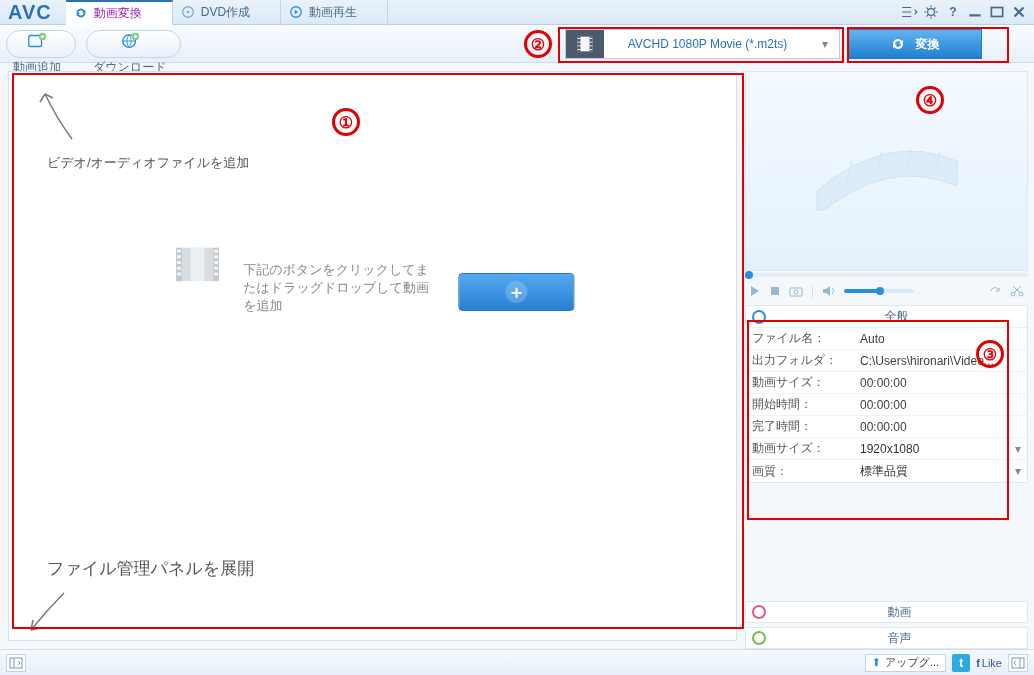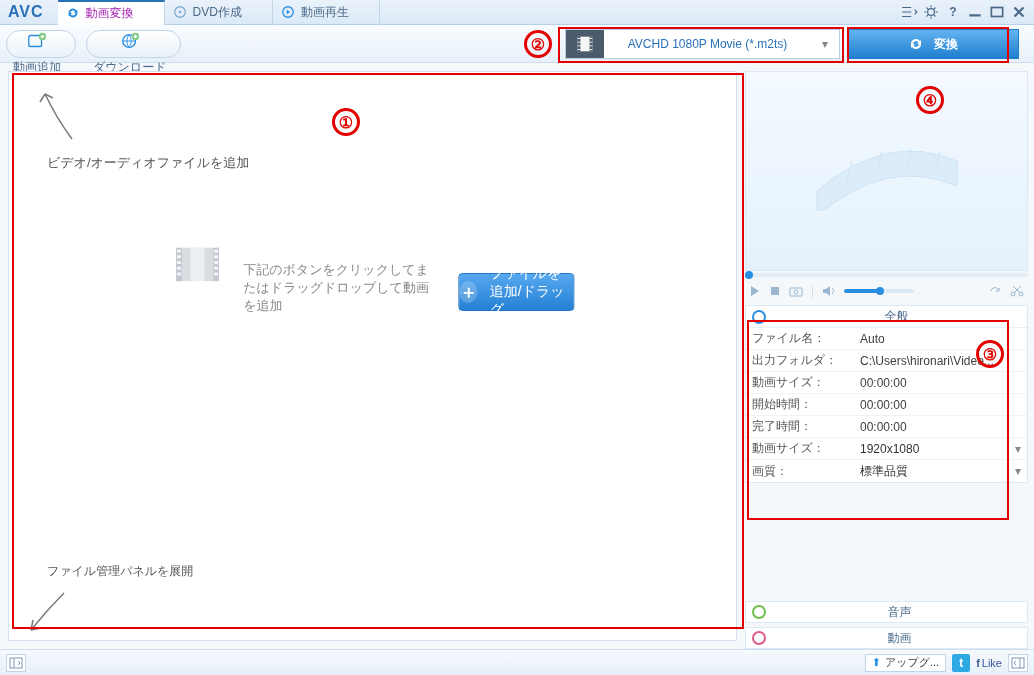--- a/index.html
+++ b/index.html
@@ -1,49 +1,49 @@
 <!DOCTYPE html>
 <html><head>
 <meta charset="utf-8">
 <style>
 * { box-sizing: border-box; margin: 0; padding: 0; font-family: "Meiryo", "Hiragino Sans", Arial, sans-serif; }
 body { width: 1034px; height: 675px; background: #f5f8fb; overflow: hidden; position: relative; font-size: 12px; color: #333; }
 
 
 .titlebar { height: 25px; background: linear-gradient(#eaf2fa,#dbe9f7); display: flex; align-items: center; border-bottom: 1px solid #b8cfe5; }
-.app-logo { color: #2a72b8; font-weight: bold; font-size: 16px; padding: 0 14px 0 8px; letter-spacing: 1px; }
+.app-logo { color: #2a72b8; font-weight: bold; font-size: 20px; padding: 0 14px 0 8px; letter-spacing: 1px; }
 .tab { height: 25px; padding: 0 30px 0 8px; display: flex; align-items: center; gap: 6px; border-right: 1px solid #c3d6e8; cursor: pointer; color: #4a6a8a; }
 .tab.active { background: #fff; color: #a21caf; border-top: 2px solid #2a72b8; }
 .tab-icon { width: 14px; height: 14px; display: inline-block; }
 .tb-spacer { flex: 1; }
 .titlebar .win-icons { display: flex; gap: 4px; padding-right: 6px; color: #4a6a8a; }
 .win-btn { width: 18px; height: 18px; display: flex; align-items: center; justify-content: center; cursor: pointer; }
 
 
 .toolbar { height: 38px; background: linear-gradient(#f9fcff,#e7f0f9); display: flex; align-items: center; padding: 0 6px; border-bottom: 1px solid #cdddec; position: relative; }
 .tool-btn { height: 28px; padding: 0 14px 0 6px; margin-right: 10px; display: flex; align-items: center; gap: 8px; background: linear-gradient(#fff,#eaf2fa); border: 1px solid #c1d5e8; border-radius: 14px; cursor: pointer; color: #4a6a8a; font-size: 12px; flex-direction: column; }
 .tool-btn .ico { width: 20px; height: 20px; display: flex; align-items: center; justify-content: center; }
 .format-select { position: absolute; left: 565px; top: 4px; width: 275px; height: 30px; display: flex; align-items: center; border: 1px solid #b8cfe5; background: #fff; }
 .format-select .fs-ico { width: 38px; height: 100%; background: #4b5b6b; display: flex; align-items: center; justify-content: center; }
 .format-select .fs-label { flex: 1; text-align: center; color: #2a72b8; font-size: 12px; }
 .format-select .fs-drop { width: 28px; color: #888; text-align: center; }
-.convert-btn { position: absolute; left: 847px; top: 4px; width: 172px; height: 30px; display: flex; align-items: center; justify-content: center; gap: 10px; background: linear-gradient(#63b3f0,#1f7fcf); color: #fff; font-weight: bold; border: 1px solid #1f7fcf; cursor: pointer; }
+.convert-btn { position: absolute; left: 847px; top: 4px; width: 135px; height: 30px; display: flex; align-items: center; justify-content: center; gap: 10px; background: linear-gradient(#63b3f0,#1f7fcf); color: #fff; font-weight: bold; border: 1px solid #1f7fcf; cursor: pointer; }
 .convert-btn .ico { width: 16px; height: 16px; }
 
 
 .callout { position: absolute; width: 28px; height: 28px; border: 3px solid #e30000; border-radius: 50%; color: #e30000; font-weight: bold; display: flex; align-items: center; justify-content: center; font-size: 16px; z-index: 50; }
 .redbox { position: absolute; border: 2px solid #e30000; z-index: 40; pointer-events: none; }
 
 
 .main { position: absolute; top: 63px; left: 0; right: 0; bottom: 26px; display: flex; }
 .left-pane { width: 745px; position: relative; padding: 8px; }
 .drop-frame { position: relative; width: 100%; height: 100%; border: 1px solid #d3e1ef; background: #fff; }
 .arrow-svg { position: absolute; stroke: #7a7a7a; fill: none; }
 .hint1 { position: absolute; left: 38px; top: 82px; color: #555; font-size: 13px; }
-.hint2 { position: absolute; left: 38px; bottom: 60px; color: #555; font-size: 12px; }
+.hint2 { position: absolute; left: 38px; bottom: 60px; color: #555; font-size: 17px; }
 .center-stack { position: absolute; left: 50%; top: 38%; transform: translate(-50%,-50%); display: flex; flex-direction: row; align-items: center; gap: 20px; }
 .film-icon { width: 110px; height: 90px; }
 .instruction { color: #888; font-size: 13px; }
 .add-btn { margin-top: 8px; width: 240px; height: 38px; background: linear-gradient(#56a8ef,#2680d4); color: #fff; border: 1px solid #2477c6; border-radius: 4px; display: flex; align-items: center; justify-content: center; gap: 12px; font-size: 14px; cursor: pointer; }
 .add-btn .plus { width: 22px; height: 22px; border-radius: 50%; background: #fff3; display: flex; align-items: center; justify-content: center; font-weight: bold; font-size: 18px; }
 
 .right-pane { width: 289px; display: flex; flex-direction: column; gap: 2px; padding-right: 6px; padding-top: 8px; }
 .preview-box { height: 200px; background: linear-gradient(#f4faff,#e4f1fc); border: 1px solid #dbe9f6; position: relative; display: flex; align-items: center; justify-content: center; }
 .film-curl { width: 160px; height: 80px; opacity: .6; }
 .progress-line { height: 4px; background: #e5eef7; position: relative; }
@@ -220,21 +220,20 @@
                 <rect x="90" y="26" width="8" height="6"></rect>
                 <rect x="90" y="38" width="8" height="6"></rect>
                 <rect x="90" y="50" width="8" height="6"></rect>
                 <rect x="90" y="62" width="8" height="6"></rect>
               </g>
             </svg>
         </span>
         <div class="instruction">下記のボタンをクリックしてまたはドラッグドロップして動画を追加</div>
         <div class="add-btn">
           <span class="plus">＋</span>
-          <span>ファイルを追加/ドラッグ</span>
         </div>
       </div>
       <div class="hint2">ファイル管理パネルを展開</div>
       <svg class="arrow-svg" style="left:10px; bottom:2px; width:60px; height:50px;" viewBox="0 0 60 50">
         <path d="M45 5 Q28 22 12 42" stroke="#7a7a7a" stroke-width="1.5"></path>
         <path d="M12 42 l10 -2 M12 42 l2 -10" stroke="#7a7a7a" stroke-width="1.5"></path>
       </svg>
     </div>
   </div>
 
@@ -333,26 +332,26 @@
           <span class="k">画質：</span>
           <span class="v sel">
             <span>標準品質</span>
             <span class="drop">▾</span>
           </span>
         </div>
     </div>
 
     <div style="flex:1"></div>
     <div class="sub-panel">
+      <span class="dot" style="border:2px solid #e05a8a;"></span>
+      <span class="label">動画</span>
+    </div>
+    <div class="sub-panel">
       <span class="dot" style="border:2px solid #6fbf4a;"></span>
       <span class="label">音声</span>
-    </div>
-    <div class="sub-panel">
-      <span class="dot" style="border:2px solid #e05a8a;"></span>
-      <span class="label">動画</span>
     </div>
   </div>
 </div>
 
 <div class="statusbar">
   <span class="sb-left-btn">
     <svg width="14" height="12" viewBox="0 0 14 12">
         <rect x="1" y="1" width="12" height="10" fill="none" stroke="#7a99b6"></rect>
         <path d="M5 1v10" stroke="#7a99b6"></path>
         <path d="M9 4l2 2-2 2" stroke="#7a99b6" fill="none"></path>

